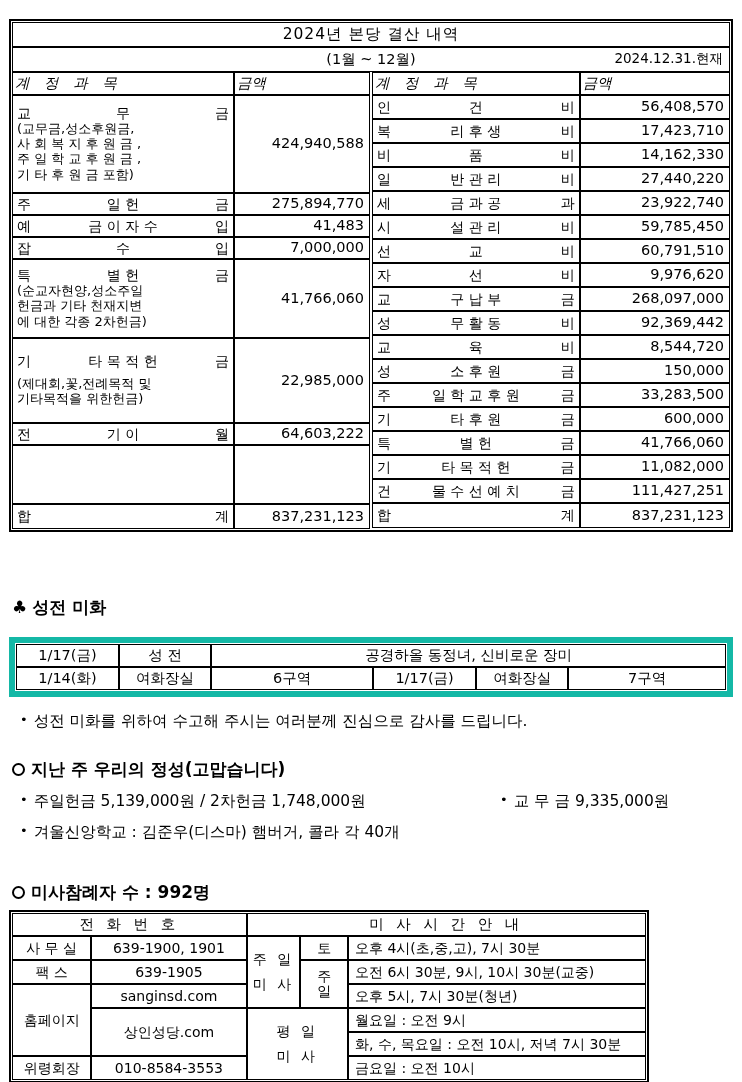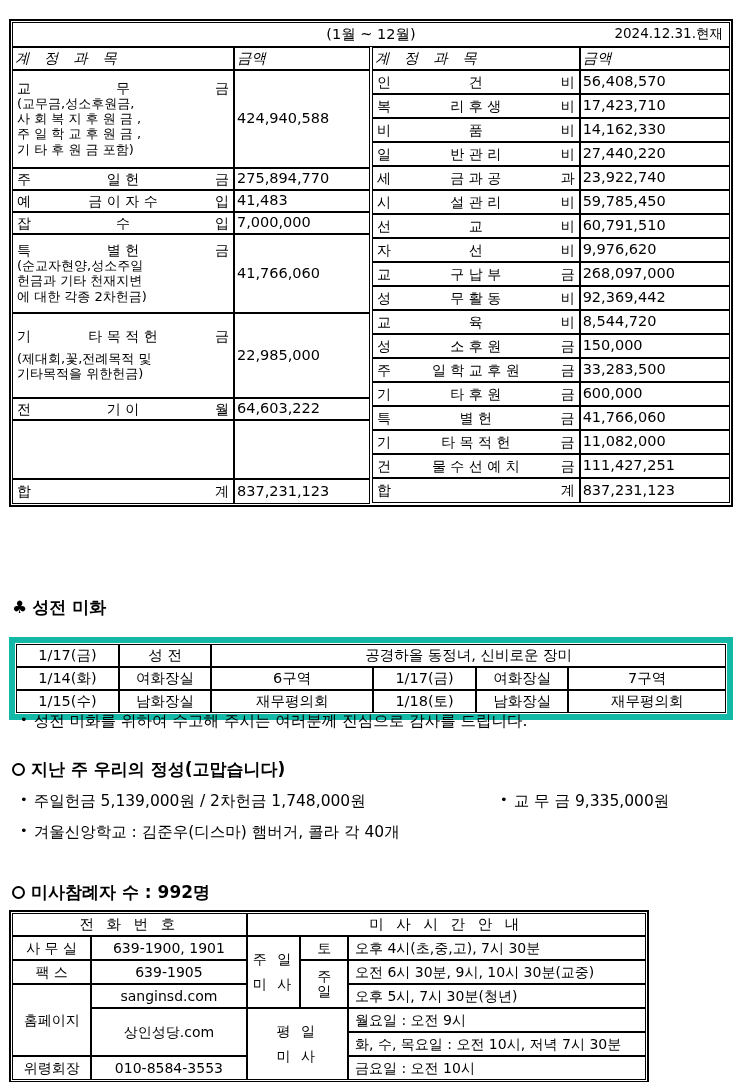--- a/index.html
+++ b/index.html
@@ -101,21 +101,21 @@
   .fin-col.right { padding-left: 1px; }
 
   .fin-col table td.acct {
     font-size: 14px;
     text-align: left;
     padding-left: 4px;
     padding-right: 4px;
   }
   .fin-col table td.amt {
     font-size: 14.5px;
-    text-align: left;
+    text-align: right;
     padding-right: 5px;
   }
   .justify-name {
     display: flex;
     justify-content: space-between;
     white-space: nowrap;
   }
   .justify-name > span { display: inline-block; }
   .subnote {
     font-size: 13px;
@@ -213,20 +213,25 @@
 </style>
 </head>
 <body>
 
 <div class="page">
 
   <div class="finance-wrap">
 
     <table>
       <tbody>
+          <tr class="finance-title-row">
+        <td colspan="2">
+          <div class="fin-title-main">2024년 본당 결산 내역</div>
+        </td>
+      </tr>
       <tr class="finance-title-row">
         <td colspan="2" class="fin-sub">
           <div class="fin-sub-left">(1월 ~ 12월)</div>
           <div class="fin-sub-right">2024.12.31.현재</div>
         </td>
       </tr>
     </tbody>
       </table>
 
     <div class="fin-body">
@@ -567,28 +572,20 @@
         <td colspan="4">공경하올 동정녀, 신비로운 장미</td>
       </tr>
       <tr>
         <td>1/14(화)</td>
         <td>여화장실</td>
         <td>6구역</td>
         <td>1/17(금)</td>
         <td>여화장실</td>
         <td>7구역</td>
       </tr>
-      <tr>
-        <td>1/15(수)</td>
-        <td>남화장실</td>
-        <td>재무평의회</td>
-        <td>1/18(토)</td>
-        <td>남화장실</td>
-        <td>재무평의회</td>
-      </tr>
     </tbody>
       </table>
   </div>
 
   <div class="bline" style="left:20px; top:711px;">
     <span class="dot">•</span><span>성전 미화를 위하여 수고해 주시는 여러분께 진심으로 감사를 드립니다.</span>
   </div>
 
   <div class="heading" style="left:12px; top:758px;">
     <span class="bullet-circle"></span><span>지난 주 우리의 정성(고맙습니다)</span>

